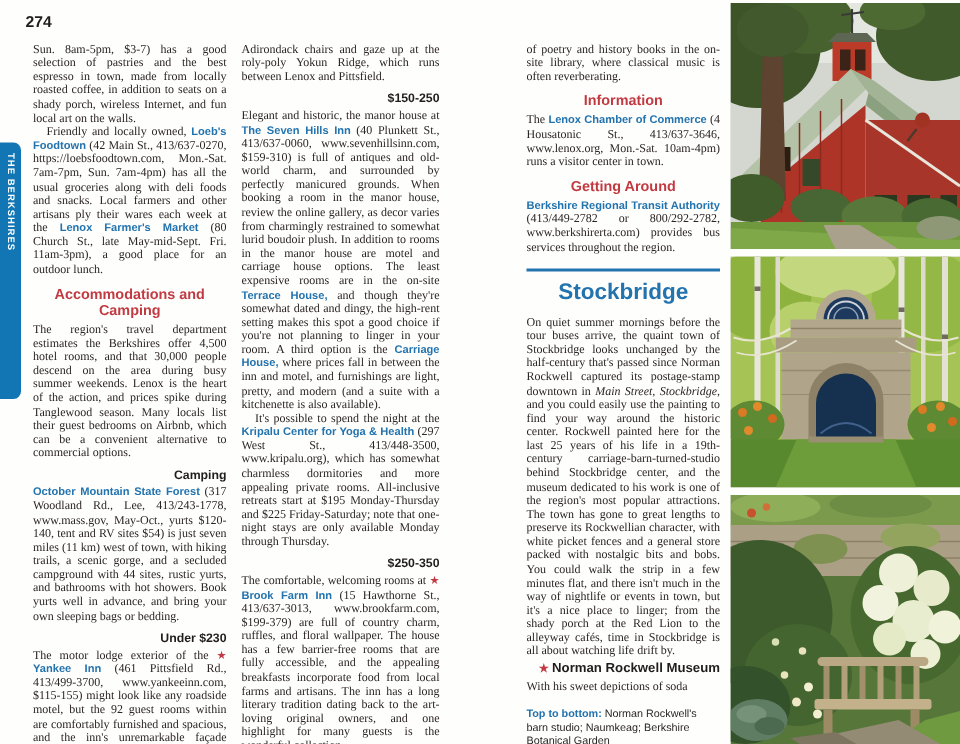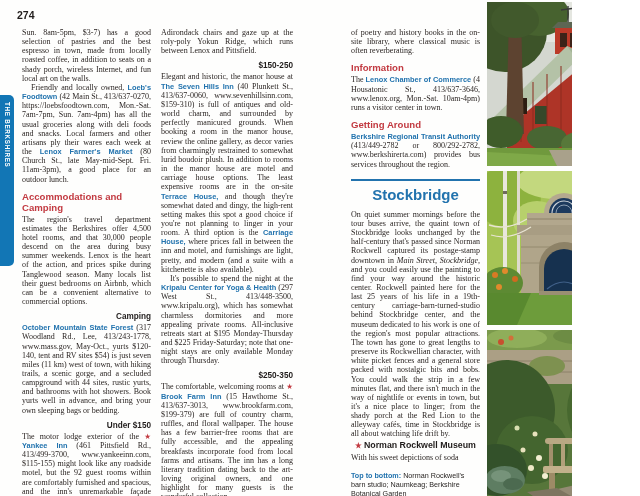--- a/index.html
+++ b/index.html
@@ -2,43 +2,43 @@
 <html style="--blue: #2273ae; --red: #c23a41; --tab-blue: #1276b5;"><head>
 <meta charset="utf-8">
 <style>
   :root{
     --blue:#2273ae;
     --red:#c23a41;
     --tab-blue:#1276b5;
     --ink:#2b2523;
   }
   html,body{margin:0;padding:0;background:#ffffff;}
-  .page{position:relative;width:572px;height:496px;background:#fefefd;overflow:hidden;
+  .page{position:relative;width:640px;height:496px;background:#fefefd;overflow:hidden;
         font-family:"Liberation Serif",serif;color:var(--ink);}
   .page-number{position:absolute;left:17px;top:9px;font-family:"Liberation Sans",sans-serif;
         font-weight:bold;font-size:10.5px;color:#211d1c;}
   .side-tab{position:absolute;left:0;top:95px;width:14px;height:171px;background:var(--tab-blue);
         border-radius:0 5px 5px 0;display:flex;justify-content:center;}
   .side-tab .tab-label{writing-mode:vertical-rl;font-family:"Liberation Sans",sans-serif;
         font-weight:bold;font-size:6.3px;letter-spacing:0.7px;color:#ffffff;padding-top:7px;}
   .col{position:absolute;top:28px;text-align:justify;font-size:8px;line-height:9.15px;}
   #col-left{left:22px;width:129px;}
   #col-mid{left:161px;width:132px;}
   #col-right{left:351px;width:129px;}
   .para{margin:0;}
   .para.indent{text-indent:9px;}
   .h-red{font-family:"Liberation Sans",sans-serif;font-weight:bold;font-size:9.6px;
-        color:var(--red);margin:7px 0 2px;text-align:left;line-height:11px;}
+        color:var(--red);margin:7px 0 2px;text-align:center;line-height:11px;}
   .h-sub{font-family:"Liberation Sans",sans-serif;font-weight:bold;font-size:8.2px;
         color:#211d1c;margin:6px 0 1px;text-align:right;line-height:10px;}
   .section-rule{border-top:2.5px solid var(--blue);margin:10px 0 5px;}
   .h-section{font-family:"Liberation Sans",sans-serif;font-weight:bold;font-size:15px;
         color:var(--blue);margin:0 0 7px;text-align:center;line-height:17px;}
   .entry{font-family:"Liberation Sans",sans-serif;font-weight:bold;font-size:8.8px;
-        color:#211d1c;margin:1px 0 2px;text-align:center;line-height:10px;}
+        color:#211d1c;margin:1px 0 2px;text-align:right;line-height:10px;}
   .caption{font-family:"Liberation Sans",sans-serif;font-size:7.2px;line-height:9.2px;
         margin-top:9px;text-align:left;color:#2a2624;}
   .blue{font-family:"Liberation Sans",sans-serif;font-weight:bold;color:var(--blue);font-size:7.4px;}
   .star{color:var(--red);font-size:7.5px;}
   .italic{font-style:italic;}
   .cap-lead{color:var(--blue);font-weight:bold;}
   .photo{position:absolute;left:487px;width:153px;overflow:hidden;background:#cfd3cb;}
   #photo-1{top:2px;height:164px;}
   #photo-2{top:171px;height:154px;}
   #photo-3{top:330px;height:166px;}
@@ -55,21 +55,21 @@
     <span class="tab-label">THE BERKSHIRES</span>
   </div>
 
   <div class="col" id="col-left">
       <div class="para"><span>Sun. 8am-5pm, $3-7) has a good selection of pastries and the best espresso in town, made from locally roasted coffee, in addition to seats on a shady porch, wireless Internet, and fun local art on the walls.</span></div>
       <div class="para indent"><span>Friendly and locally owned, </span><span class="blue">Loeb's Foodtown</span><span> (42 Main St., 413/637-0270, https://loebsfoodtown.com, Mon.-Sat. 7am-7pm, Sun. 7am-4pm) has all the usual groceries along with deli foods and snacks. Local farmers and other artisans ply their wares each week at the </span><span class="blue">Lenox Farmer's Market</span><span> (80 Church St., late May-mid-Sept. Fri. 11am-3pm), a good place for an outdoor lunch.</span></div>
       <div class="h-red"><span>Accommodations and Camping</span></div>
       <div class="para"><span>The region's travel department estimates the Berkshires offer 4,500 hotel rooms, and that 30,000 people descend on the area during busy summer weekends. Lenox is the heart of the action, and prices spike during Tanglewood season. Many locals list their guest bedrooms on Airbnb, which can be a convenient alternative to commercial options.</span></div>
       <div class="h-sub"><span>Camping</span></div>
       <div class="para"><span class="blue">October Mountain State Forest</span><span> (317 Woodland Rd., Lee, 413/243-1778, www.mass.gov, May-Oct., yurts $120-140, tent and RV sites $54) is just seven miles (11 km) west of town, with hiking trails, a scenic gorge, and a secluded campground with 44 sites, rustic yurts, and bathrooms with hot showers. Book yurts well in advance, and bring your own sleeping bags or bedding.</span></div>
-      <div class="h-sub"><span>Under $150</span></div>
+      <div class="h-sub"><span>Under $230</span></div>
       <div class="para"><span>The motor lodge exterior of the </span><span class="star">★ </span><span class="blue">Yankee Inn</span><span> (461 Pittsfield Rd., 413/499-3700, www.yankeeinn.com, $115-155) might look like any roadside motel, but the 92 guest rooms within are comfortably furnished and spacious, and the inn's unremarkable façade conceals a scenic gem of a backyard. The inn offers direct access to the grassy banks of a beaver pond, where guests can sit in</span></div>
     </div>
   <div class="col" id="col-mid">
       <div class="para"><span>Adirondack chairs and gaze up at the roly-poly Yokun Ridge, which runs between Lenox and Pittsfield.</span></div>
       <div class="h-sub"><span>$150-250</span></div>
       <div class="para"><span>Elegant and historic, the manor house at </span><span class="blue">The Seven Hills Inn</span><span> (40 Plunkett St., 413/637-0060, www.sevenhillsinn.com, $159-310) is full of antiques and old-world charm, and surrounded by perfectly manicured grounds. When booking a room in the manor house, review the online gallery, as decor varies from charmingly restrained to somewhat lurid boudoir plush. In addition to rooms in the manor house are motel and carriage house options. The least expensive rooms are in the on-site </span><span class="blue">Terrace House,</span><span> and though they're somewhat dated and dingy, the high-rent setting makes this spot a good choice if you're not planning to linger in your room. A third option is the </span><span class="blue">Carriage House,</span><span> where prices fall in between the inn and motel, and furnishings are light, pretty, and modern (and a suite with a kitchenette is also available).</span></div>
       <div class="para indent"><span>It's possible to spend the night at the </span><span class="blue">Kripalu Center for Yoga &amp; Health</span><span> (297 West St., 413/448-3500, www.kripalu.org), which has somewhat charmless dormitories and more appealing private rooms. All-inclusive retreats start at $195 Monday-Thursday and $225 Friday-Saturday; note that one-night stays are only available Monday through Thursday.</span></div>
       <div class="h-sub"><span>$250-350</span></div>
       <div class="para"><span>The comfortable, welcoming rooms at </span><span class="star">★ </span><span class="blue">Brook Farm Inn</span><span> (15 Hawthorne St., 413/637-3013, www.brookfarm.com, $199-379) are full of country charm, ruffles, and floral wallpaper. The house has a few barrier-free rooms that are fully accessible, and the appealing breakfasts incorporate food from local farms and artisans. The inn has a long literary tradition dating back to the art-loving original owners, and one highlight for many guests is the wonderful collection</span></div>
     </div>

